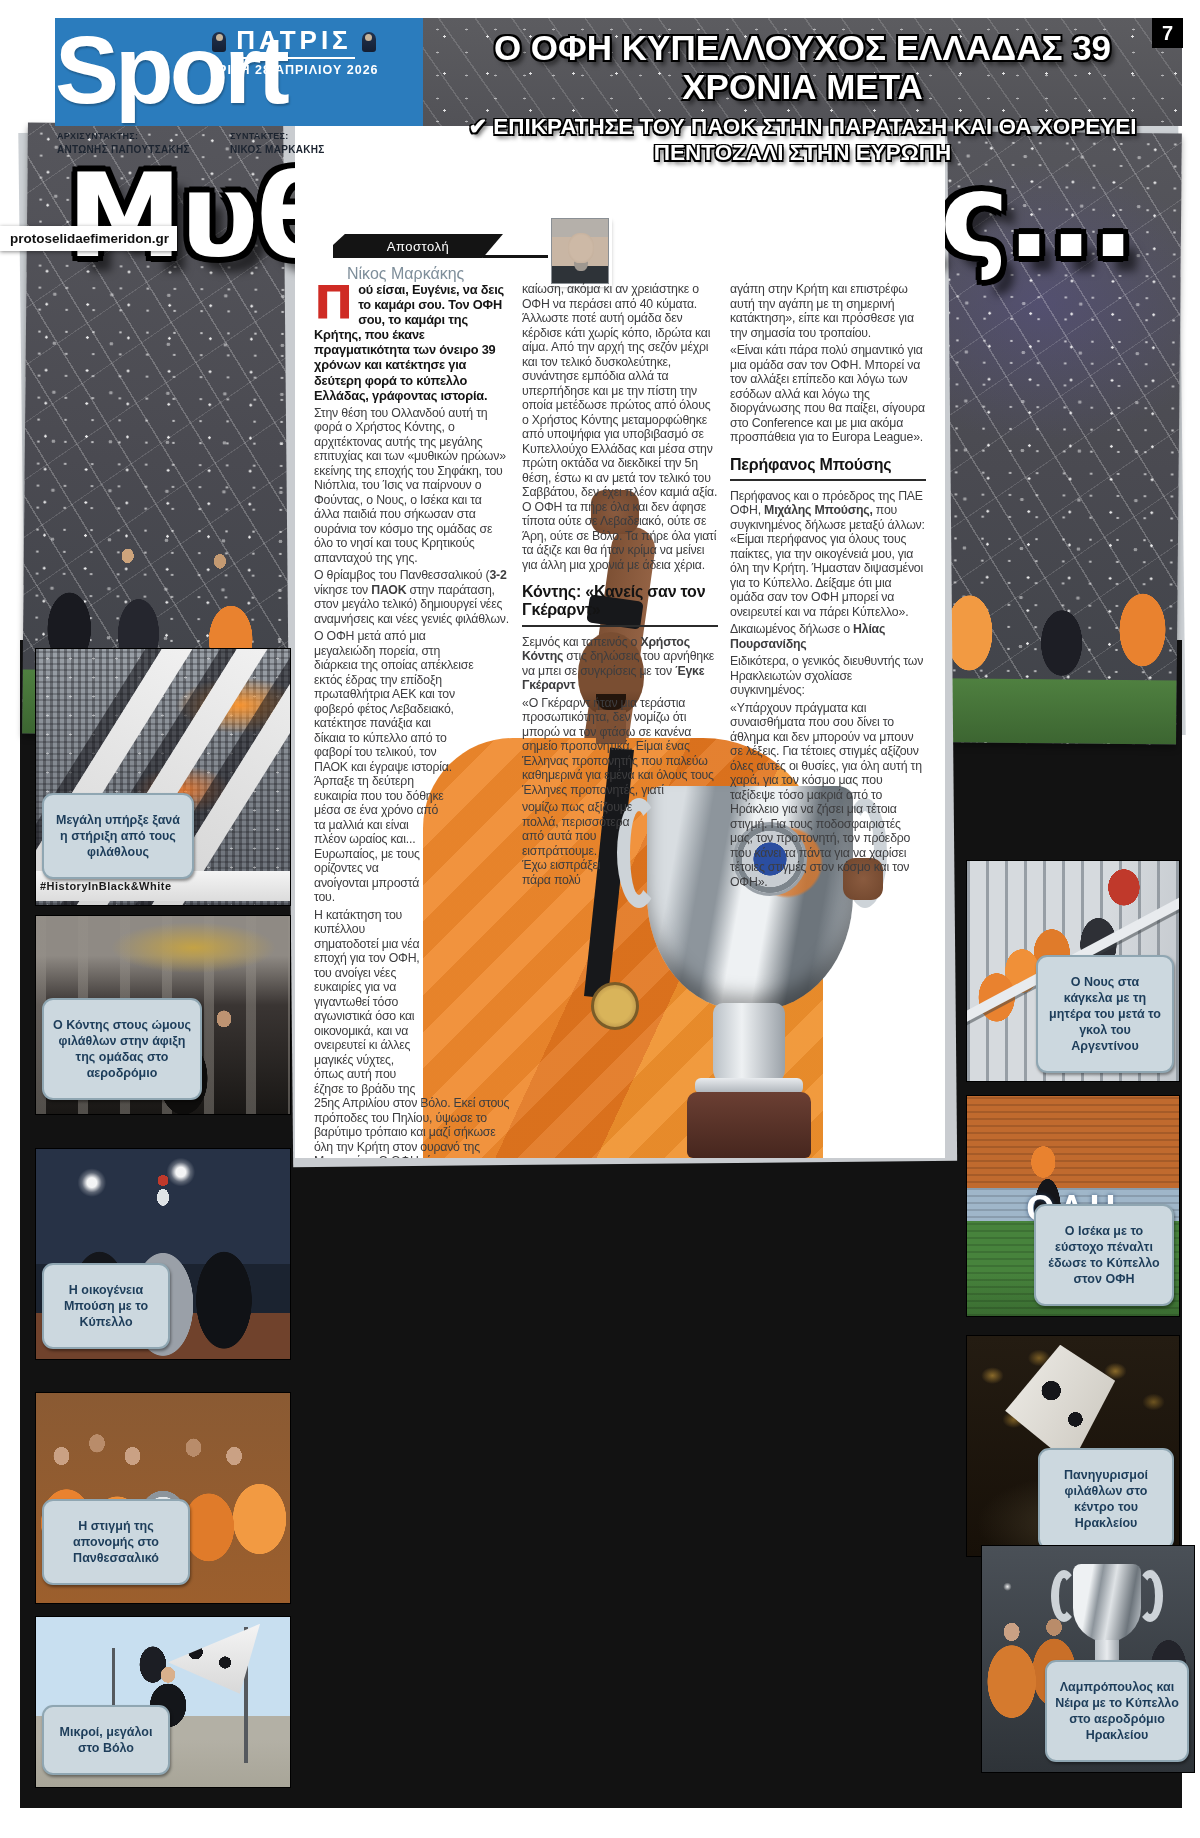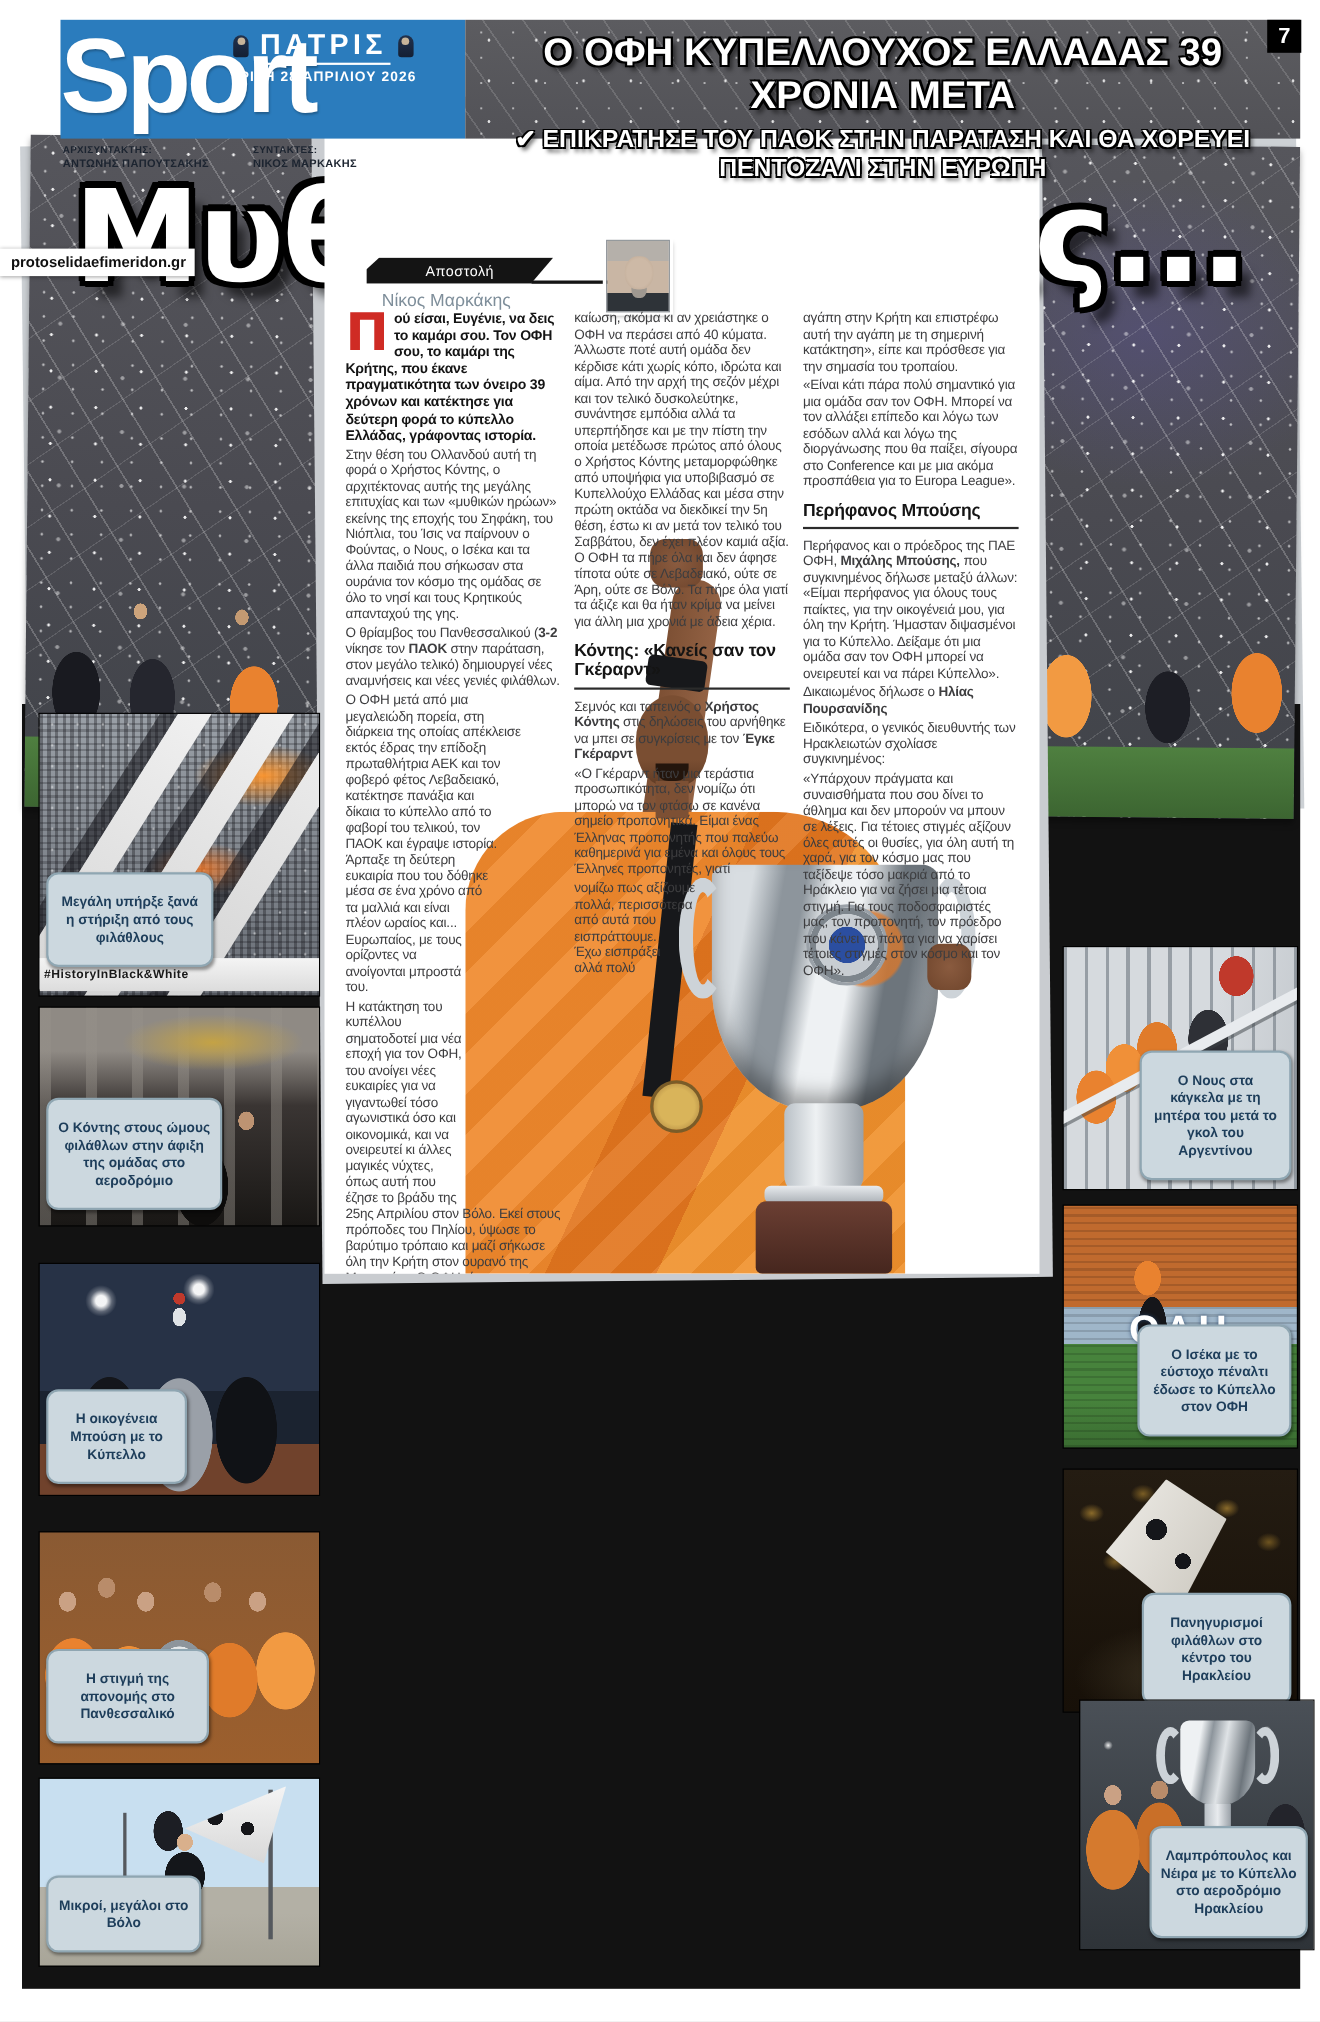--- a/index.html
+++ b/index.html
@@ -296,21 +296,21 @@
   </div>
 
   <div class="photo scene-award" style="left:35px; top:1392px; width:256px; height:212px;" data-name="photo-trophy-award">
     <div class="caption" style="left:6px; bottom:18px; width:148px;" data-name="photo-caption">Η στιγμή της απονομής στο Πανθεσσαλικό</div>
   </div>
 
   <div class="photo scene-volos" style="left:35px; top:1616px; width:256px; height:172px;" data-name="photo-volos-fans">
     <div class="pole" style="left:30%; top:18%; width:3px; height:60%;" data-name="lamp-pole"></div>
     <div class="pole" style="left:82%; top:6%; width:4px; height:80%;" data-name="flag-pole"></div>
     <div class="pennant" data-name="paok-flag"></div>
-    <div class="caption" style="left:6px; bottom:12px; width:141px;" data-name="photo-caption">Μικροί, μεγάλοι στο Βόλο</div>
+    <div class="caption" style="left:6px; bottom:12px; width:128px;" data-name="photo-caption">Μικροί, μεγάλοι στο Βόλο</div>
   </div>
 
   <div class="photo scene-fence" style="left:966px; top:860px; width:214px; height:222px;" data-name="photo-nus-fence">
     <div class="rail" data-name="fence-rail"></div>
     <div class="caption" style="right:5px; bottom:8px; width:138px;" data-name="photo-caption">Ο Νους στα κάγκελα με τη μητέρα του μετά το γκολ του Αργεντίνου</div>
   </div>
 
   <div class="photo scene-penalty" style="left:966px; top:1095px; width:214px; height:222px;" data-name="photo-iseka-penalty">
     <div class="board-text" data-name="ad-board-text">ΟΛΗ</div>
     <div class="caption" style="right:5px; bottom:10px; width:140px;" data-name="photo-caption">Ο Ισέκα με το εύστοχο πέναλτι έδωσε το Κύπελλο στον ΟΦΗ</div>
@@ -373,21 +373,21 @@
           <p data-name="paragraph"><span>Η κατάκτηση του κυπέλλου σηματοδοτεί μια νέα εποχή για τον ΟΦΗ, του ανοίγει νέες ευκαιρίες για να γιγαντωθεί τόσο αγωνιστικά όσο και οικονομικά, και να ονειρευτεί κι άλλες μαγικές νύχτες, όπως αυτή που έζησε το βράδυ της 25ης Απριλίου στον Βόλο. Εκεί στους πρόποδες του Πηλίου, ύψωσε το βαρύτιμο τρόπαιο και μαζί σήκωσε όλη την Κρήτη στον ουρανό της Μαγνησίας. Ο ΟΦΗ είναι κυπελλούχος. Πιστέψτε το και ζήστε το. Το πίστεψαν ο Κόντης και τα παιδιά του, αλλά και ο </span></p>
         </div>
       </div>
       <div class="col" data-name="article-col-2">
         <p data-name="paragraph">καίωση, ακόμα κι αν χρειάστηκε ο ΟΦΗ να περάσει από 40 κύματα. Άλλωστε ποτέ αυτή ομάδα δεν κέρδισε κάτι χωρίς κόπο, ιδρώτα και αίμα. Από την αρχή της σεζόν μέχρι και τον τελικό δυσκολεύτηκε, συνάντησε εμπόδια αλλά τα υπερπήδησε και με την πίστη την οποία μετέδωσε πρώτος από όλους ο Χρήστος Κόντης μεταμορφώθηκε από υποψήφια για υποβιβασμό σε Κυπελλούχο Ελλάδας και μέσα στην πρώτη οκτάδα να διεκδικεί την 5η θέση, έστω κι αν μετά τον τελικό του Σαββάτου, δεν έχει πλέον καμιά αξία. Ο ΟΦΗ τα πήρε όλα και δεν άφησε τίποτα ούτε σε Λεβαδειακό, ούτε σε Άρη, ούτε σε Βόλο. Τα πήρε όλα γιατί τα άξιζε και θα ήταν κρίμα να μείνει για άλλη μια χρονιά με άδεια χέρια.</p>
         <div class="subhead" data-name="section-head-kontis">Κόντης: «Κανείς σαν τον Γκέραρντ»</div>
         <p data-name="paragraph"><span>Σεμνός και ταπεινός ο </span><b>Χρήστος Κόντης</b><span> στις δηλώσεις του αρνήθηκε να μπει σε συγκρίσεις με τον </span><b>Έγκε Γκέραρντ</b></p>
         <p data-name="paragraph">«Ο Γκέραρντ ήταν μια τεράστια προσωπικότητα, δεν νομίζω ότι μπορώ να τον φτάσω σε κανένα σημείο προπονητικά. Είμαι ένας Έλληνας προπονητής που παλεύω καθημερινά για εμένα και όλους τους Έλληνες προπονητές, γιατί</p>
         <div data-name="paragraph-wrap">
           <span class="cut2" data-name="image-wrap-spacer"></span>
-          <p data-name="paragraph">νομίζω πως αξίζουμε πολλά, περισσότερα από αυτά που εισπράττουμε. Έχω εισπράξει αλλά πολύ</p>
+          <p data-name="paragraph">νομίζω πως αξίζουμε πολλά, περισσότερα από αυτά που εισπράττουμε. Έχω εισπράξει πάρα πολύ</p>
         </div>
       </div>
       <div class="col" data-name="article-col-3">
         <p data-name="paragraph">αγάπη στην Κρήτη και επιστρέφω αυτή την αγάπη με τη σημερινή κατάκτηση», είπε και πρόσθεσε για την σημασία του τροπαίου.</p>
         <p data-name="paragraph">«Είναι κάτι πάρα πολύ σημαντικό για μια ομάδα σαν τον ΟΦΗ. Μπορεί να τον αλλάξει επίπεδο και λόγω των εσόδων αλλά και λόγω της διοργάνωσης που θα παίξει, σίγουρα στο Conference και με μια ακόμα προσπάθεια για το Europa League».</p>
         <div class="subhead" data-name="section-head-bousis">Περήφανος Μπούσης</div>
         <p data-name="paragraph"><span>Περήφανος και ο πρόεδρος της ΠΑΕ ΟΦΗ, </span><b>Μιχάλης Μπούσης,</b><span> που συγκινημένος δήλωσε μεταξύ άλλων: «Είμαι περήφανος για όλους τους παίκτες, για την οικογένειά μου, για όλη την Κρήτη. Ήμασταν διψασμένοι για το Κύπελλο. Δείξαμε ότι μια ομάδα σαν τον ΟΦΗ μπορεί να ονειρευτεί και να πάρει Κύπελλο».</span></p>
         <p data-name="paragraph"><span>Δικαιωμένος δήλωσε ο </span><b>Ηλίας Πουρσανίδης</b></p>
         <p data-name="paragraph">Ειδικότερα, ο γενικός διευθυντής των Ηρακλειωτών σχολίασε συγκινημένος:</p>
         <p data-name="paragraph">«Υπάρχουν πράγματα και συναισθήματα που σου δίνει το άθλημα και δεν μπορούν να μπουν σε λέξεις. Για τέτοιες στιγμές αξίζουν όλες αυτές οι θυσίες, για όλη αυτή τη χαρά, για τον κόσμο μας που ταξίδεψε τόσο μακριά από το Ηράκλειο για να ζήσει μια τέτοια στιγμή. Για τους ποδοσφαιριστές μας, τον προπονητή, τον πρόεδρο που κάνει τα πάντα για να χαρίσει τέτοιες στιγμές στον κόσμο και τον ΟΦΗ».</p>

